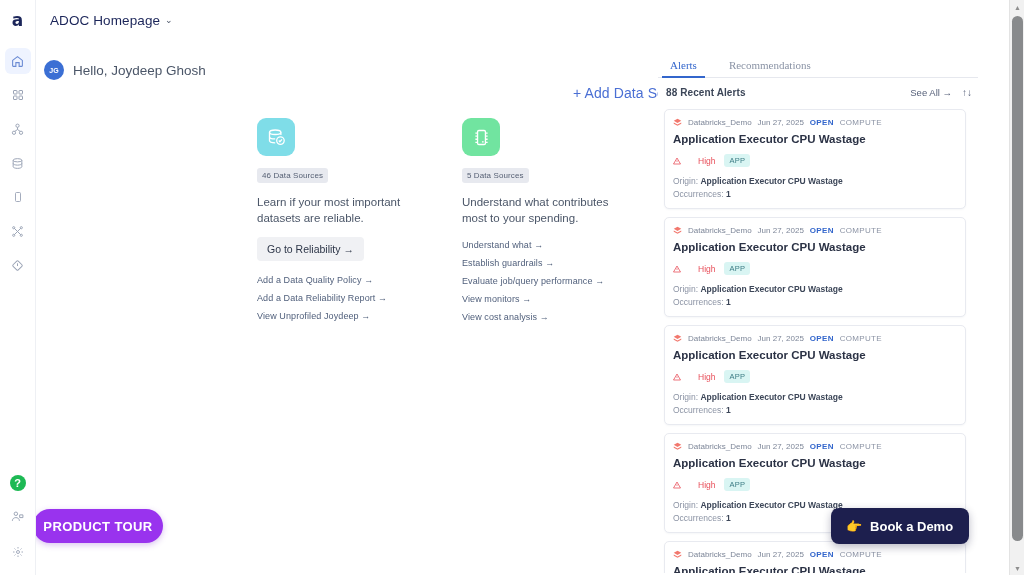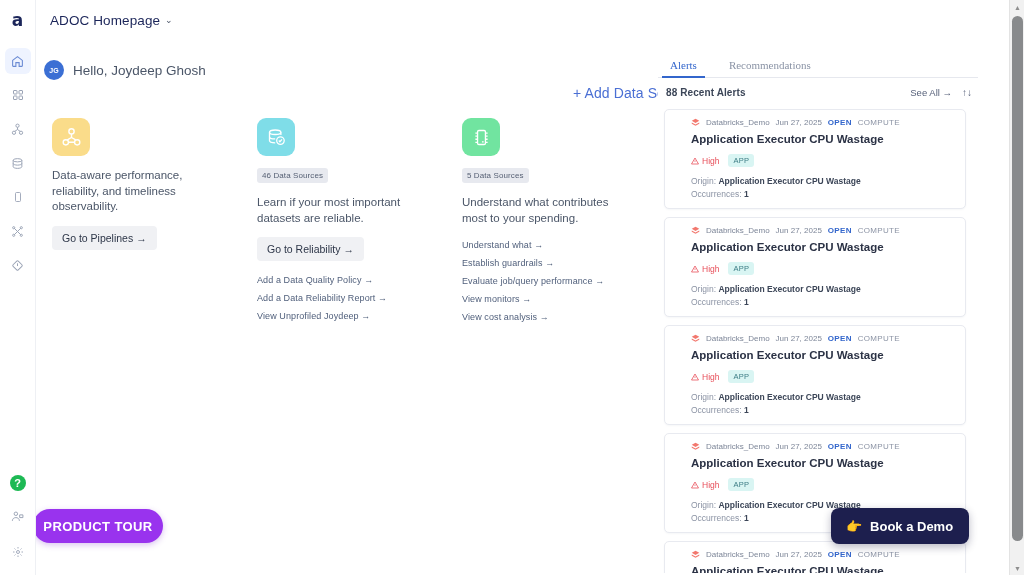--- a/index.html
+++ b/index.html
@@ -118,32 +118,32 @@
   #alert-actions { display: flex; align-items: center; gap: 10px; font-size: 9.5px; color: #57617a; }
   #see-all { cursor: pointer; }
   #sort-icon { cursor: pointer; font-size: 10px; color: #57617a; }
 
   #alert-list {
     position: relative; height: 467px; overflow: hidden;
     padding: 3px 0 0 6px;
   }
   .alert-card {
     background: #fff; border: 1px solid #e8eaf0; border-radius: 5px;
-    margin-bottom: 8px; padding: 8px 10px 9px 26px; width: 302px;
+    margin-bottom: 8px; padding: 8px 10px 9px 8px; width: 302px;
     box-shadow: 0 1px 2px rgba(30,40,70,.04);
   }
   .alert-meta { display: flex; align-items: center; gap: 6px; font-size: 8px; color: #8b93a4; }
   .src-icon { width: 9px; height: 9px; flex: none; }
   .alert-src { color: #7d8698; }
   .alert-date { color: #7d8698; }
   .alert-status { color: #3366cc; font-weight: bold; letter-spacing: .3px; }
   .alert-kind { color: #8b93a4; letter-spacing: .3px; }
   .alert-title { margin-top: 6px; font-size: 11.5px; color: #2b3245; font-weight: bold; }
   .alert-tags { margin-top: 9px; display: flex; align-items: center; gap: 9px; }
-  .sev { display: flex; align-items: center; gap: 3px; font-size: 8.5px; color: #e8505b; }
+  .sev { display: flex; align-items: center; gap: 17px; font-size: 8.5px; color: #e8505b; }
   .tag-app {
     background: #d9f5f3; color: #3d7d85; font-size: 7.5px; padding: 2px 5px; border-radius: 3px;
     letter-spacing: .2px;
   }
   .alert-origin { margin-top: 9px; font-size: 8.5px; color: #8b93a4; }
   .alert-origin b { color: #3c4658; font-weight: bold; }
   .alert-occ { margin-top: 3px; font-size: 8.5px; color: #8b93a4; }
   .alert-occ b { color: #3c4658; font-weight: bold; }
 
   
@@ -302,32 +302,20 @@
     <div class="hello">Hello, Joydeep Ghosh</div>
   </div>
 
   <div id="topbar">
     <span class="title">ADOC Homepage</span>
     <span class="caret">⌄</span>
   </div>
 
   <div id="add-ds">+ Add Data Source</div>
 
-  <div class="card" id="card-0">
-    <div class="card-icon" style="background:#fadc8a">
-      <svg width="21" height="21" viewBox="0 0 24 24" fill="none" stroke="#ffffff" stroke-width="1.6">
-        <circle cx="12" cy="5" r="3"></circle>
-          <circle cx="5.5" cy="17.5" r="3"></circle>
-          <circle cx="18.5" cy="17.5" r="3"></circle>
-        <path d="M12 8v4M12 12L7.2 14.8M12 12l4.8 2.8M8.5 17.5h7"></path>
-      </svg>
-    </div>
-    <div class="card-desc">Data-aware performance, reliability, and timeliness observability.</div>
-    <button class="card-cta">Go to Pipelines  →</button>
-  </div>
 
   <div class="card" id="card-1">
     <div class="card-icon" style="background:#7fdde8">
       <svg width="21" height="21" viewBox="0 0 24 24" fill="none" stroke="#ffffff" stroke-width="1.5">
         <ellipse cx="10.5" cy="6" rx="6.5" ry="2.6"></ellipse>
         <path d="M4 6v9.5c0 1.4 2.9 2.6 6.5 2.6"></path>
         <path d="M17 6v3"></path>
         <path d="M4 11c0 1.4 2.9 2.6 6.5 2.6"></path>
         <circle cx="16.5" cy="15.5" r="4.3"></circle>
         <path d="M14.6 15.5l1.3 1.3 2.4-2.6"></path>

